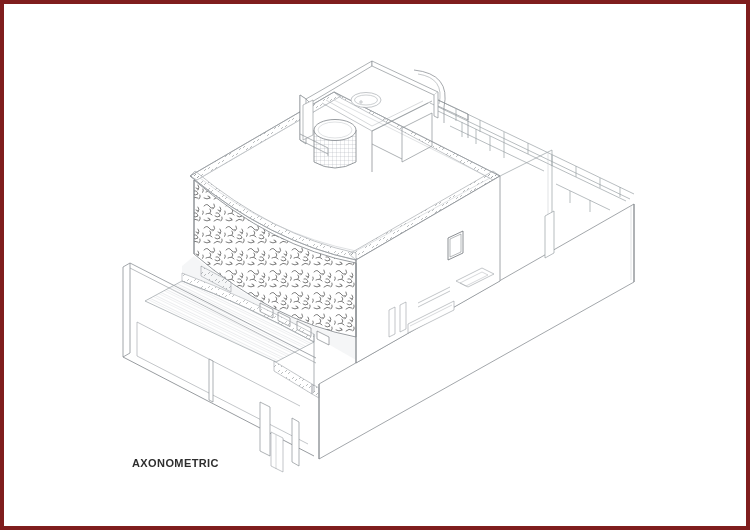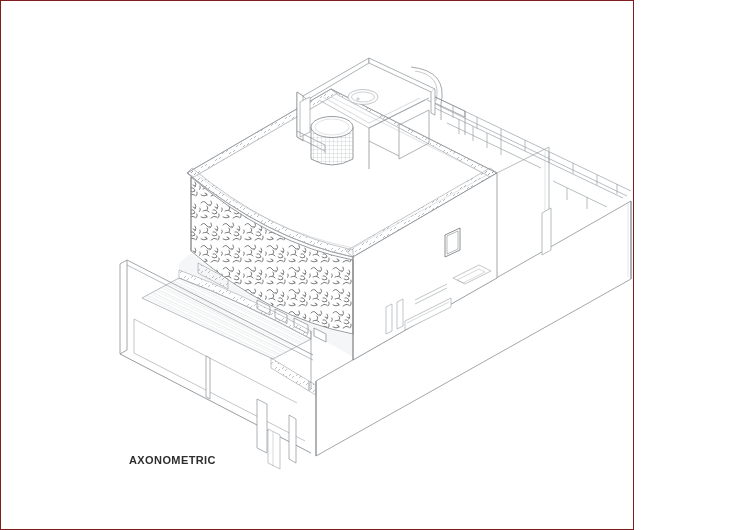--- a/index.html
+++ b/index.html
@@ -1,20 +1,20 @@
 <!DOCTYPE html>
 <html><head>
 <meta charset="utf-8">
 <style>
   html,body{margin:0;padding:0;background:#ffffff;}
   .page{
     position:relative;
-    width:634px;height:530px;
+    width:750px;height:530px;
     background:#ffffff;
-    border:1px solid #7f1d1d;
+    border:4px solid #7f1d1d;
     box-sizing:border-box;
     overflow:hidden;
     font-family:"Liberation Sans", sans-serif;
   }
   .drawing-svg{position:absolute;left:0;top:0;width:750px;height:530px;}
   .caption{
     position:absolute;
     left:128px;top:453px;
     font-size:11px;
     font-weight:bold;

